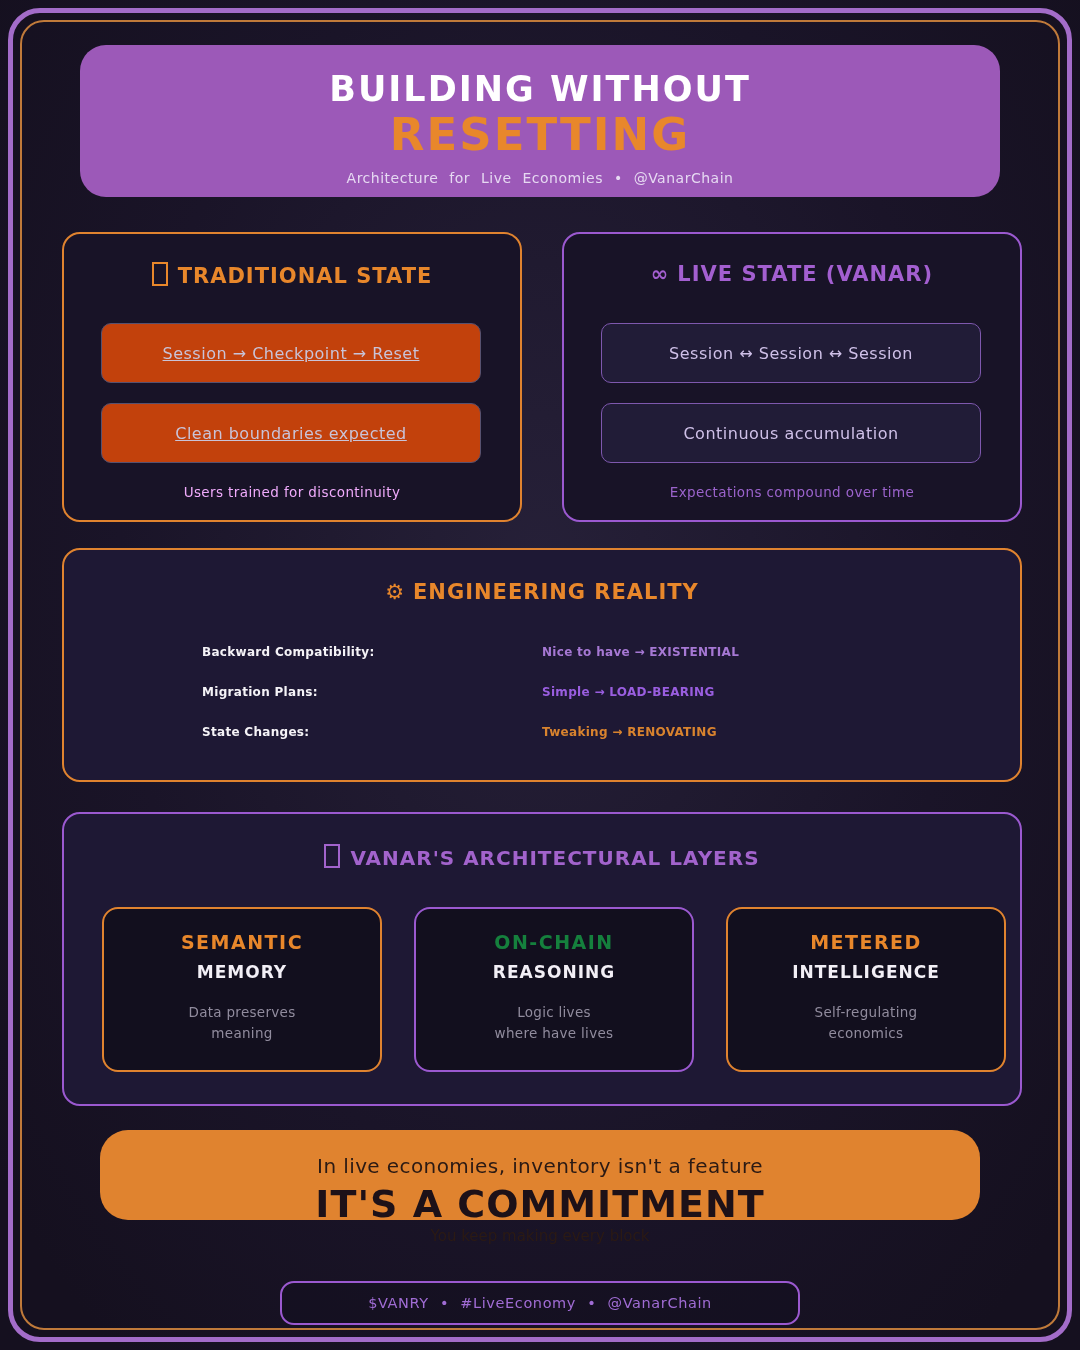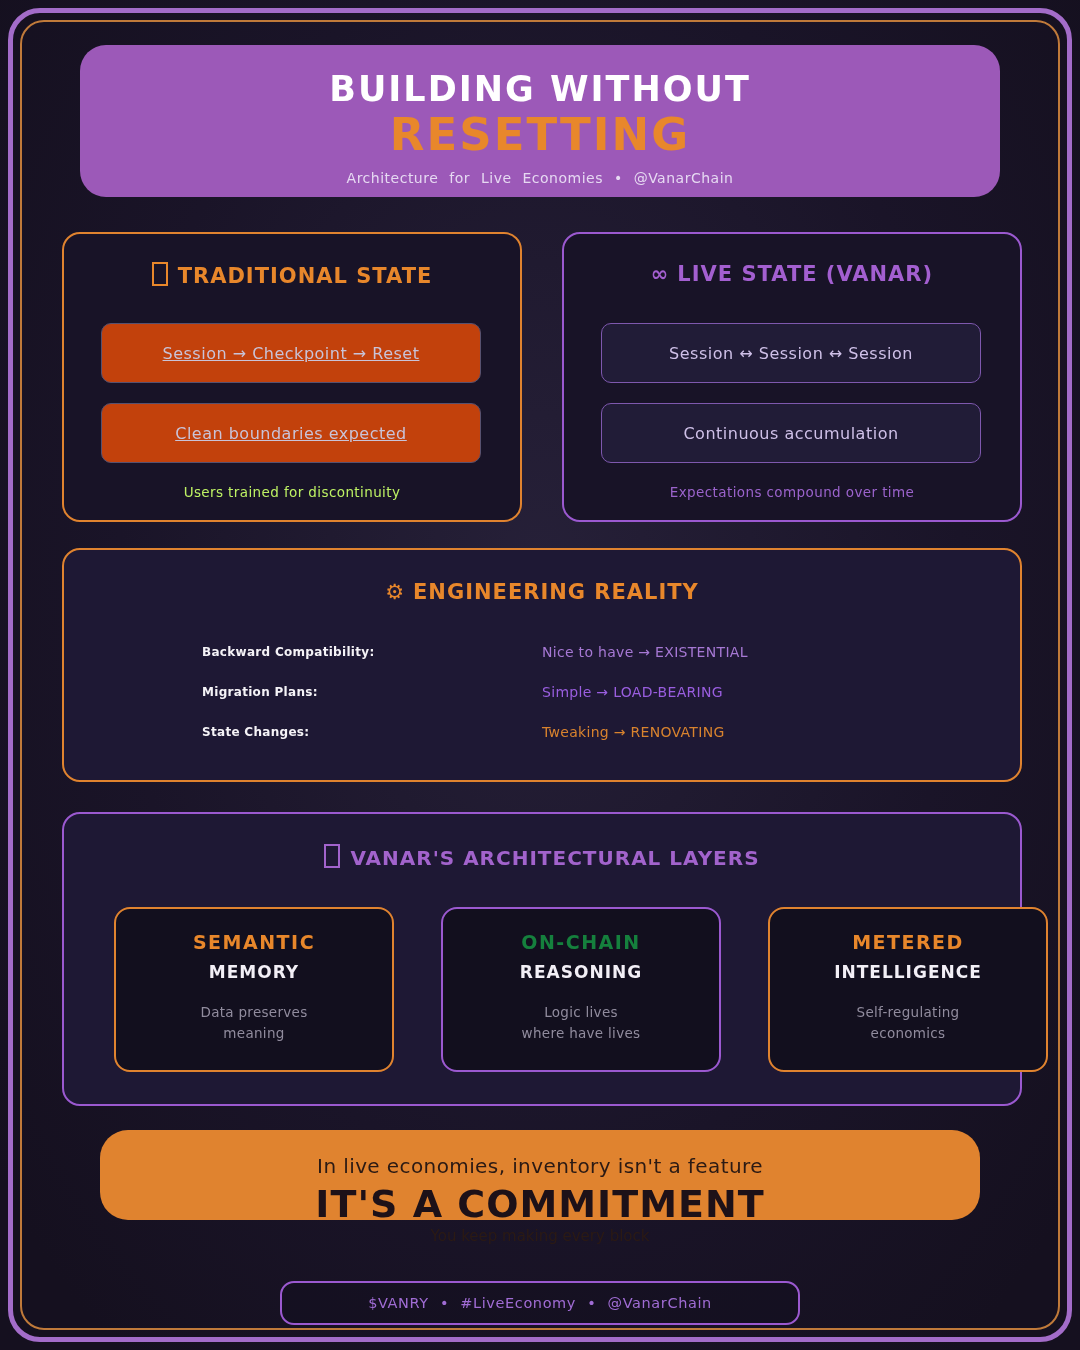--- a/index.html
+++ b/index.html
@@ -25,40 +25,40 @@
   .panel.live { left:562px; border:2px solid #9b59d0; }
   .panel-title { margin-top:28px; text-align:center; font-size:21px; font-weight:bold; letter-spacing:1px; }
   .panel.traditional .panel-title { color:#e8872b; }
   .panel.live .panel-title { color:#a35fd0; }
   .inner-box { position:absolute; left:37px; width:378px; height:58px; border-radius:10px;
                display:flex; align-items:center; justify-content:center; font-size:16px; letter-spacing:0.5px; }
   .panel.traditional .inner-box { background:#c2410c; border:1px solid #57516f; color:#c9c3d8;text-decoration:underline; }
   .panel.live .inner-box { background:#211c37; border:1px solid #7e58ae; color:#cfc0e8; }
   .inner-box.b0 { top:89px; } .inner-box.b1 { top:169px; }
   .panel-foot { position:absolute; left:0; right:0; top:250px; text-align:center; font-size:13.5px; letter-spacing:0.4px; }
-  .panel.traditional .panel-foot { color:#bef264; }
+  .panel.traditional .panel-foot { color:#f0abfc; }
   .panel.live .panel-foot { color:#9b63cc; }
 
   
   .engineering { position:absolute; left:62px; top:548px; width:956px; height:230px;
                  border:2px solid #e0832f; border-radius:18px; background:#1e1834; }
   .eng-title { margin-top:30px; text-align:center; font-size:21px; font-weight:bold; letter-spacing:1px; color:#e8872b; }
   .eng-rows { position:absolute; left:138px; right:50px; top:82px; }
   .eng-row { display:flex; align-items:center; height:40px; }
   .eng-label { width:340px; font-size:12px; font-weight:bold; color:#f5f3f7; letter-spacing:0.3px; }
-  .eng-value { font-size:14px; letter-spacing:0.3px; }
+  .eng-value { font-size:12px; letter-spacing:0.3px;font-weight:bold; }
   .eng-value.v0 { color:#a678d4; }
   .eng-value.v1 { color:#9a5ee0; }
   .eng-value.v2 { color:#d9832e; }
 
   
   .layers { position:absolute; left:62px; top:812px; width:956px; height:290px;
             border:2px solid #9b59d0; border-radius:18px; background:#1e1834; }
   .layers-title { margin-top:30px; text-align:center; font-size:20px; font-weight:bold; letter-spacing:1px; color:#a263cc; }
-  .cards { position:absolute; left:38px; top:93px; display:flex; gap:47px;margin-left:12px; }
+  .cards { position:absolute; left:38px; top:93px; display:flex; gap:32px; }
   .card { width:280px; height:165px; background:#120f1e; border-radius:16px; text-align:center; box-sizing:border-box; }
   .card.orange { border:2.5px solid #e0832f; }
   .card.purple { border:2.5px solid #9b59d0; }
   .card-top { margin-top:22px; font-size:19px; font-weight:bold; letter-spacing:1.5px; }
   .card.orange .card-top { color:#e8872b; }
   .card.purple .card-top { color:#15803d; }
   .card-bottom { margin-top:9px; font-size:17px; font-weight:bold; color:#f2eff6; letter-spacing:1px; }
   .card-desc { margin-top:20px; font-size:13.5px; color:#918c9e; line-height:21px; letter-spacing:0.3px; }
 
   

